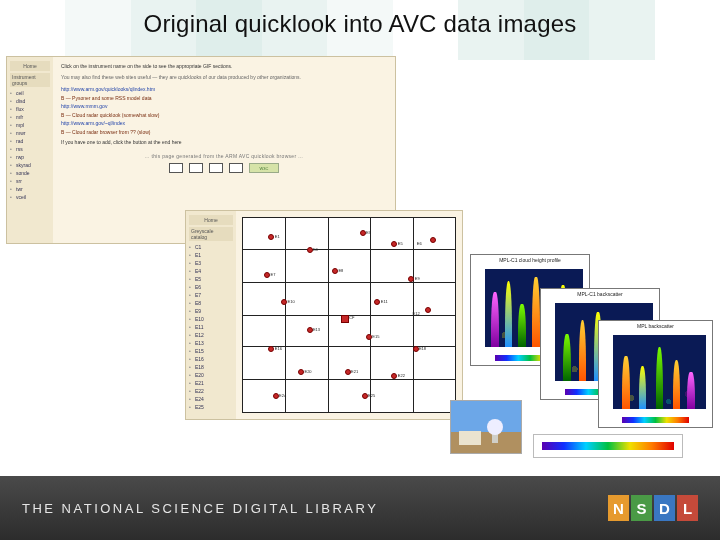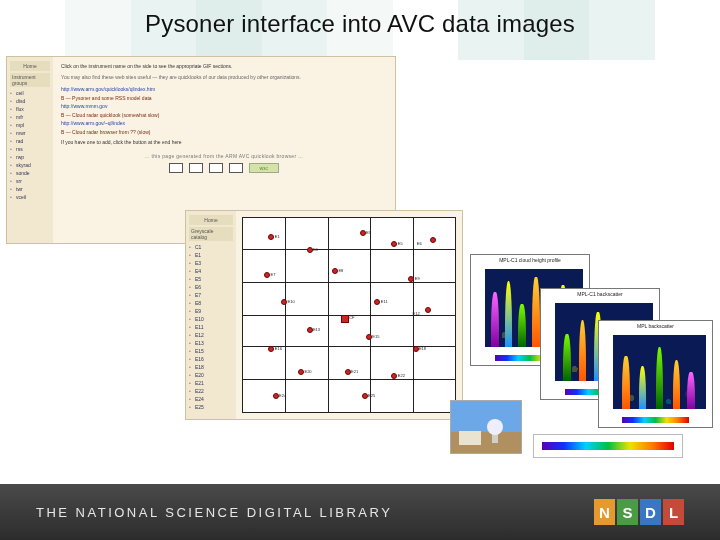--- a/index.html
+++ b/index.html
@@ -67,21 +67,21 @@
   .bigcbar{ position:absolute; left:533px; top:434px; width:150px; height:24px; background:#fff; border:1px solid #bbb;}
   .bigcbar .bar{ position:absolute; left:8px; right:8px; top:7px; height:8px; background:linear-gradient(90deg,#5a00b0,#1030ff,#00d0ff,#00c040,#f0e000,#ff7a00,#e00000);}
 
   
   .photo{ position:absolute; top:400px; left:450px; width:72px; height:54px; border:1px solid #aaa; background:linear-gradient(#6ca7e8 0 60%, #b09060 60% 100%);}
   .photo .radome{ position:absolute; left:36px; top:18px; width:16px; height:16px; background:#eef; border-radius:50%;}
   .photo .twr{ position:absolute; left:41px; top:30px; width:6px; height:12px; background:#d0cfc8;}
   .photo .bldg{ position:absolute; left:8px; top:30px; width:22px; height:14px; background:#eae3cf;}
 
   
-  .footer{ position:absolute; left:0; right:0; bottom:0; height:56px; background:linear-gradient(#4a4a4a,#2c2c2c); display:flex; align-items:center; justify-content:space-between; padding:0 36px;}
+  .footer{ position:absolute; left:0; right:0; bottom:0; height:64px; background:linear-gradient(#4a4a4a,#2c2c2c); display:flex; align-items:center; justify-content:space-between; padding:0 22px;}
   .footer .ftxt{ color:#e6e6e6; font-size:13px; letter-spacing:2.5px; font-weight:400;}
   .nsdl{ display:flex; align-items:center; gap:2px; }
   .nsdl .blk{ width:21px; height:26px; display:flex; align-items:center; justify-content:center; font-weight:700; font-size:15px; color:#fff;}
   .c-n{background:#e69a2e}.c-s{background:#4a9a46}.c-d{background:#3a77c2}.c-l{background:#c54a3a}
 </style>
 </head>
 <body>
 
 <div class="slide">
 
@@ -92,21 +92,21 @@
       <div class="ts3"></div>
       <div class="ts4"></div>
       <div class="ts5"></div>
       <div class="ts6"></div>
       <div class="ts7"></div>
       <div class="ts8"></div>
       <div class="ts9"></div>
       <div class="ts10"></div>
   </div>
 
-  <h1 class="title">Pysoner interface into AVC data images</h1>
+  <h1 class="title">Original quicklook into AVC data images</h1>
 
   <div class="panel1">
     <div class="p1-sidebar">
       <div class="p1-sidebar-hd">Home</div>
       <div class="p1-sidebar-grp">Instrument groups</div>
       <ul>
         <li>ceil</li>
         <li>disd</li>
         <li>flux</li>
         <li>mfr</li>

